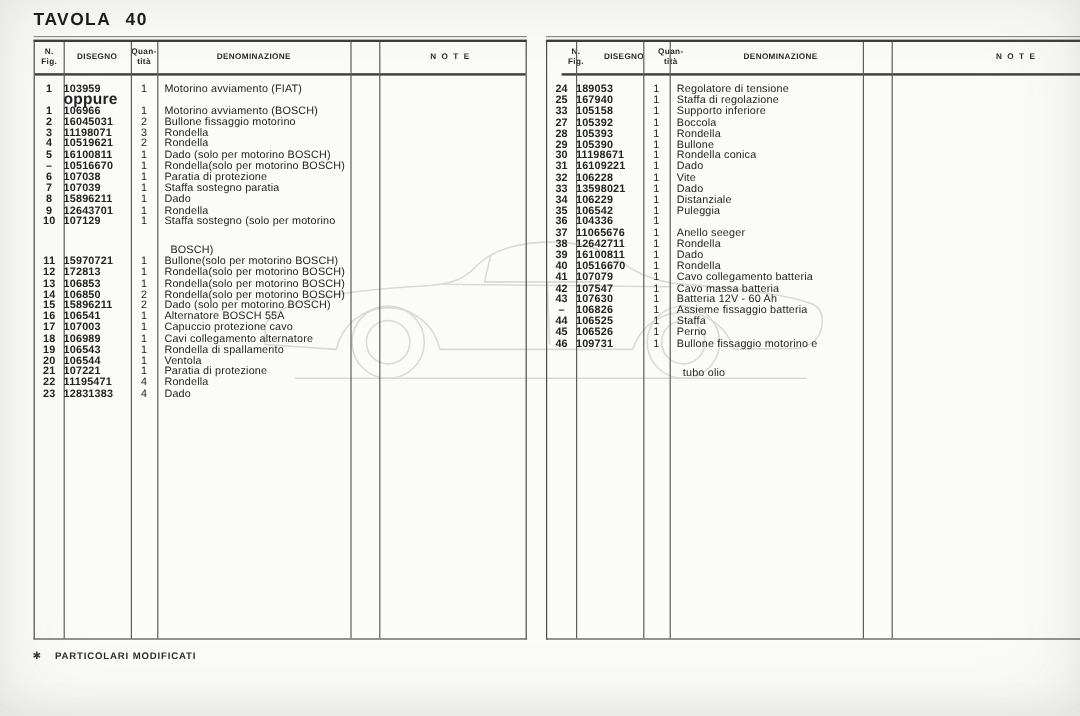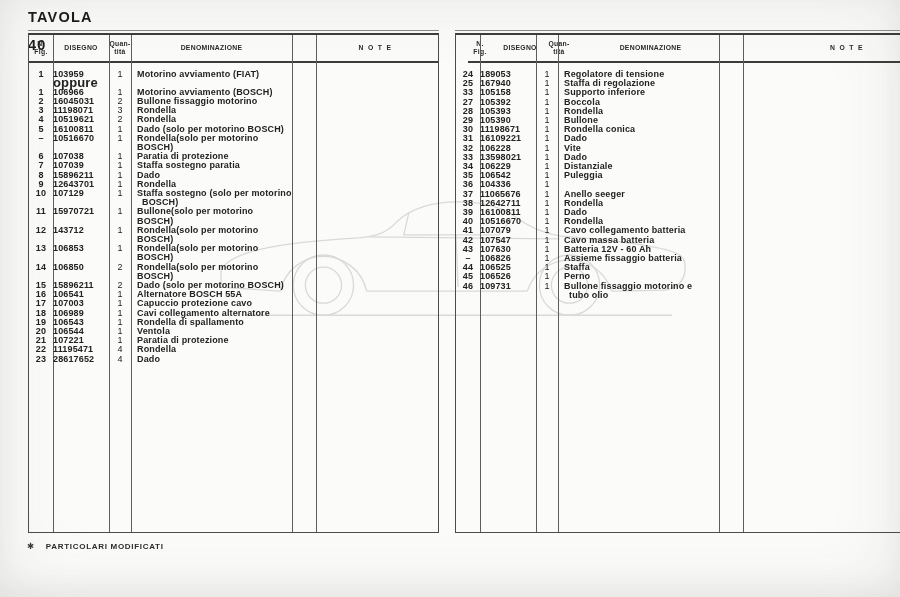--- a/index.html
+++ b/index.html
@@ -12,21 +12,21 @@
     position:relative;
   }
   .page{
     position:absolute;inset:0;
     box-shadow:inset 0 0 70px rgba(70,70,70,.10), inset 0 -10px 25px rgba(70,70,70,.06);
   }
   
   .title{
     position:absolute;left:28px;top:9px;
     font-size:14.5px;font-weight:bold;letter-spacing:1.2px;color:#1c1c1c;
-    display:flex;gap:12px;flex-direction:column;
+    display:flex;gap:12px;
   }
   
   .wm{
     position:absolute;left:218px;top:190px;width:472px;height:128px;
     z-index:0;
   }
   .wm path,.wm circle{fill:none;stroke:#d9d9d7;stroke-width:1.3;}
   
   .tbl{
     position:absolute;top:33px;height:500px;
@@ -58,24 +58,24 @@
   .vl1{left:24px;} .vl2{left:80px;} .vl3{left:102px;} .vl4{left:263px;} .vl5{left:287px;}
   .tbody{
     position:absolute;left:0;right:0;top:28px;bottom:0;
     padding-top:7px;
   }
   .row{display:flex;font-size:9px;line-height:9.2px;letter-spacing:.15px;}
   .c{flex:none;box-sizing:border-box;}
   .c.fig{width:24px;text-align:center;font-weight:bold;}
   .c.dis{width:56px;padding-right:5px;font-weight:bold;}
   .c.qty{width:22px;text-align:center;}
-  .c.den{width:161px;padding-left:6px;font-weight:bold;}
+  .c.den{width:161px;padding-left:6px;}
   .row.alt{line-height:8.6px;}
   .row.alt .dis{font-size:13px;padding-right:9px;}
-  .ln.wrap{padding-left:5px;}
+  .ln.wrap{padding-left:5px;margin-top:15px;}
   
   .footer{
     position:absolute;left:27px;top:541px;
     display:flex;align-items:center;gap:11px;
     font-size:8px;font-weight:bold;letter-spacing:.7px;color:#2c2c2c;
   }
   .footer .marker{font-size:8.5px;font-weight:normal;color:#3a3a3a;}
 </style>
 </head>
 <body>
@@ -228,21 +228,21 @@
         <div class="row">
           <div class="c fig">11</div>
           <div class="c dis">15970721</div>
           <div class="c qty">1</div>
           <div class="c den">
             <div class="ln">Bullone(solo per motorino BOSCH)</div>
           </div>
         </div>
         <div class="row">
           <div class="c fig">12</div>
-          <div class="c dis">143712</div>
+          <div class="c dis">172813</div>
           <div class="c qty">1</div>
           <div class="c den">
             <div class="ln">Rondella(solo per motorino BOSCH)</div>
           </div>
         </div>
         <div class="row">
           <div class="c fig">13</div>
           <div class="c dis">106853</div>
           <div class="c qty">1</div>
           <div class="c den">
@@ -316,21 +316,21 @@
         <div class="row">
           <div class="c fig">22</div>
           <div class="c dis">11195471</div>
           <div class="c qty">4</div>
           <div class="c den">
             <div class="ln">Rondella</div>
           </div>
         </div>
         <div class="row">
           <div class="c fig">23</div>
-          <div class="c dis">28617652</div>
+          <div class="c dis">12831383</div>
           <div class="c qty">4</div>
           <div class="c den">
             <div class="ln">Dado</div>
           </div>
         </div>
       </div>
   </div>
 
   <div class="tbl right">
     <div class="vl vl1"></div>

